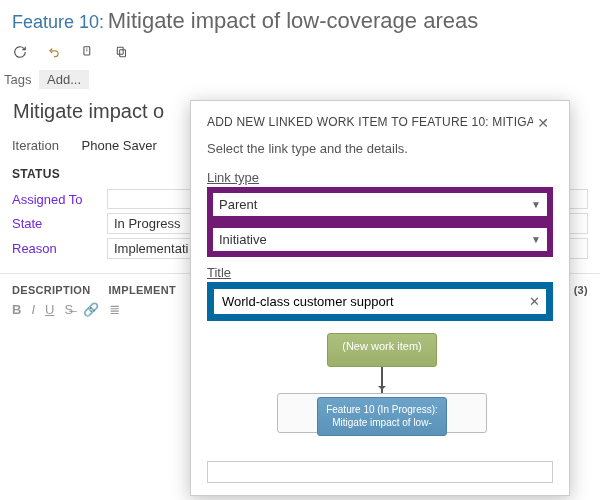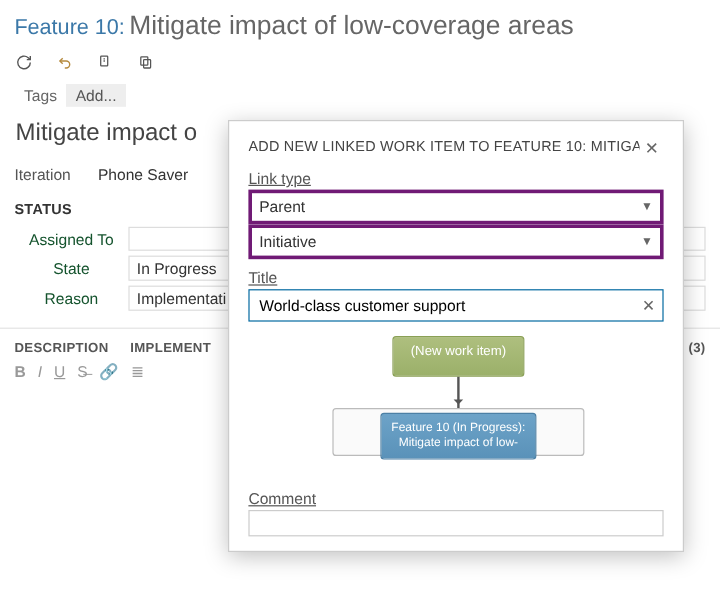--- a/index.html
+++ b/index.html
@@ -2,44 +2,44 @@
 <html><head>
 <meta charset="utf-8">
 <style>
   * { box-sizing: border-box; font-family: "Segoe UI", Arial, sans-serif; }
   body { margin: 0; width: 600px; height: 500px; overflow: hidden; background: #fff; font-size: 13px; color: #333; position: relative; }
   .header { padding: 8px 12px 4px; }
   .header .num { color: #3b78a8; font-size: 18px; text-align: right; }
   .header .title { color: #666; font-size: 22px; }
   .toolbar { padding: 4px 10px; display: flex; gap: 14px; align-items: center; color: #555; }
   .tb-btn { width: 20px; height: 20px; display: flex; align-items: center; justify-content: center; cursor: pointer; }
-  .tags-row { padding: 6px 20px; color: #666; }
+  .tags-row { padding: 6px 4px; color: #666; }
   .tags-row .add { background: #eee; padding: 2px 8px; cursor: pointer; color: #555; margin-left: 4px; }
   .title-input { margin: 4px 12px 8px; font-size: 20px; color: #444; border: 1px solid transparent; padding: 2px 0; }
   .iter-row { padding: 4px 12px; color: #555; }
   .iter-row .val { color: #333; margin-left: 19px; }
   .status-block { padding: 10px 12px 4px; }
   .status-block h4 { margin: 0 0 8px; font-size: 12px; font-weight: bold; color: #333; letter-spacing: 0.3px; }
   .status-row { display: flex; align-items: center; margin-bottom: 4px; }
-  .status-row .lbl { width: 95px; color: #14532d; text-align: center; }
+  .status-row .lbl { width: 95px; color: #6d28d9; }
   .status-row .val { flex: 1; padding: 2px 6px; background: #fff; border: 1px solid #ddd; min-height:20px; }
   .tabs { display: flex; gap: 18px; padding: 10px 12px 4px; border-top: 1px solid #e3e3e3; margin-top: 6px; }
   .tabs .tab { font-size: 11px; font-weight: bold; color: #555; cursor: pointer; letter-spacing: 0.3px; }
   .fmt-toolbar { padding: 2px 12px; color: #999; display:flex; gap:10px; font-size:13px; }
   .body-text { padding: 10px 50px 10px 12px; color: #777; line-height: 1.5; text-align: right; }
 
   .modal { position: absolute; left: 190px; top: 100px; width: 380px; background: #fff; border: 1px solid #ccc; box-shadow: 0 4px 18px rgba(0,0,0,0.25); padding: 14px 16px 12px; }
   .modal-head { display:flex; justify-content: space-between; align-items: flex-start; margin-bottom: 10px; }
   .modal-title { font-size: 12px; color: #444; letter-spacing: 0.2px; flex:1; overflow:hidden; white-space:nowrap; }
   .close-x { cursor: pointer; color: #666; font-size: 14px; padding: 0 4px; }
   .modal .intro { color: #555; margin-bottom: 14px; }
   .field-lbl { color: #555; margin: 8px 0 2px; text-decoration: underline; }
-  .dropdown { border: 3px solid #701a75; padding: 4px 6px; display:flex; justify-content: space-between; align-items:center; cursor:pointer; background:#fff; }
+  .dropdown { border: 6px solid #701a75; padding: 4px 6px; display:flex; justify-content: space-between; align-items:center; cursor:pointer; background:#fff; }
   .dropdown .arrow { color:#666; font-size:10px; }
-  .text-input { border: 1px solid #0369a1; padding: 4px 6px; display:flex; justify-content: space-between; align-items:center; background:#fff; }
+  .text-input { border: 7px solid #0369a1; padding: 4px 6px; display:flex; justify-content: space-between; align-items:center; background:#fff; }
   .text-input input { border:none; outline:none; flex:1; font-size:13px; }
   .clear-x { color:#666; cursor:pointer; }
   .diagram { margin: 12px 0 8px; position: relative; height: 120px; }
   .dbox { position:absolute; border:1px solid #bbb; border-radius:3px; text-align:center; font-size:11px; padding:6px 8px; }
   .dbox.new { left:120px; top:0; width:110px; height:34px; background: linear-gradient(#aebf7e,#9bb06a); color:#fff; border-color:#8aa055; }
   .dbox.wrap { left: 70px; top:60px; width:210px; height:40px; background:#fafafa; }
   .dbox.feat { left: 110px; top:64px; width:130px; background: linear-gradient(#6da3c8,#5a92b9); color:#fff; border-color:#4c80a5; font-size:10px; line-height:1.25; overflow:hidden; }
   .diag-arrow { position:absolute; left:174px; top:34px; width:2px; height:26px; background:#555; }
   .diag-arrow::after { content:""; position:absolute; bottom:-1px; left:-3px; border:4px solid transparent; border-top-color:#555; }
   .comment-box { border:1px solid #ccc; height:22px; margin-top:2px; }
@@ -124,20 +124,21 @@
 
 <div class="body-text">
   <div>e map on</div>
 </div>
 
 <div class="modal">
   <div class="modal-head">
     <div class="modal-title">ADD NEW LINKED WORK ITEM TO FEATURE 10: MITIGATE IMPACT O</div>
     <div class="close-x">✕</div>
   </div>
+  <div class="intro">Select the link type and the details.</div>
 
   <div class="field-lbl">Link type</div>
   <div class="dropdown">
     <span>Parent</span>
     <span class="arrow">▼</span>
   </div>
 
   <div class="dropdown">
     <span>Initiative</span>
     <span class="arrow">▼</span>
@@ -149,16 +150,15 @@
     <span class="clear-x">✕</span>
   </div>
 
   <div class="diagram">
     <div class="dbox new">(New work item)</div>
     <div class="diag-arrow"></div>
     <div class="dbox wrap"></div>
     <div class="dbox feat">Feature 10 (In Progress): Mitigate impact of low-</div>
   </div>
 
-  <div class="field-lbl">Comment</div>
   <div class="comment-box"></div>
 
 </div>
 
 </body></html>

